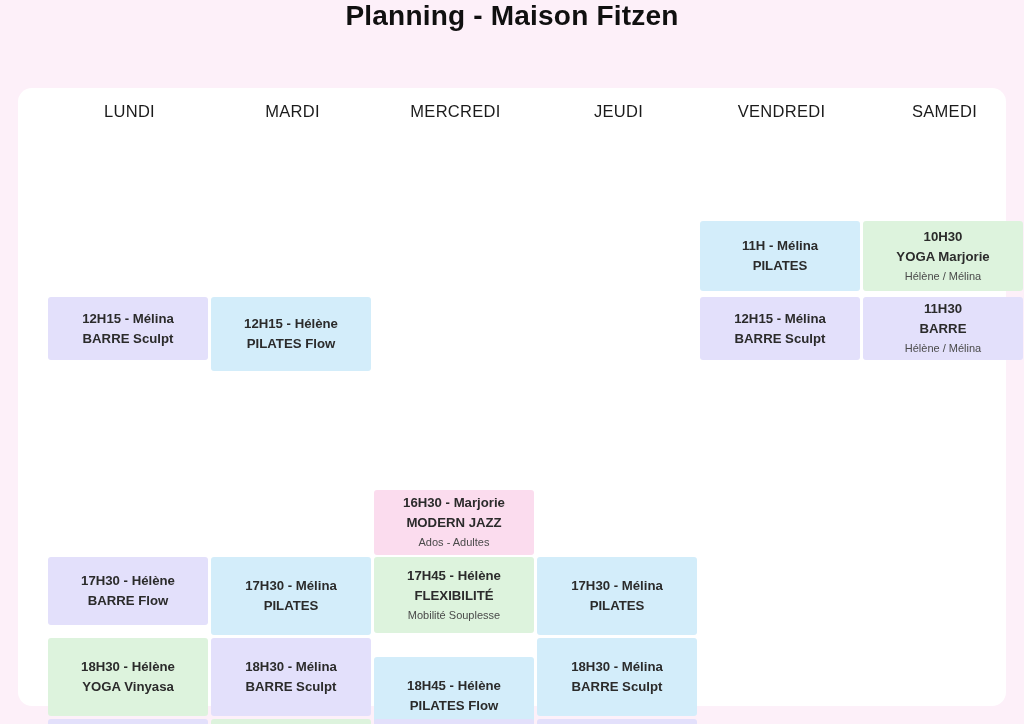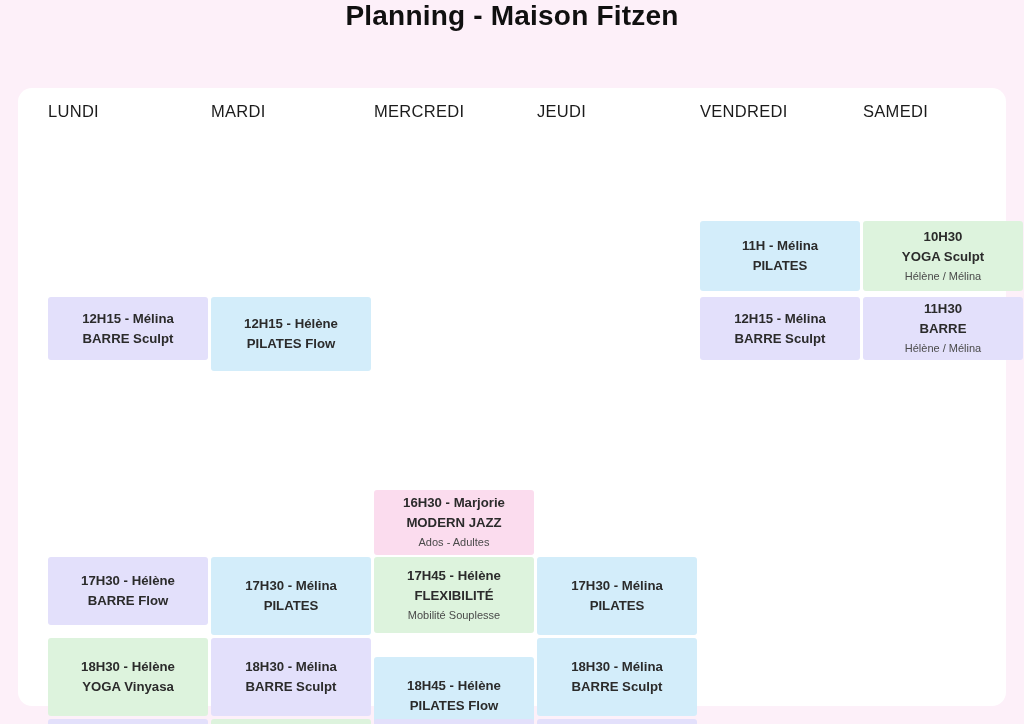--- a/index.html
+++ b/index.html
@@ -24,20 +24,21 @@
     border-radius: 14px;
   }
   #day-header-row {
     position: absolute;
     left: 0; top: 0;
     width: 988px; height: 46px;
     display: flex;
   }
   .day-header {
     flex: 0 0 163px;
+    text-align: center;
     font-size: 16.5px;
     color: #1b1b1b;
     line-height: 46px;
     letter-spacing: 0.3px;
   }
   #day-header-row .day-header:first-child { margin-left: 30px; }
   #grid {
     position: absolute;
     left: 30px; top: 45px;
     width: 958px; height: 570px;
@@ -159,21 +160,21 @@
           <div class="line-name">PILATES</div>
         </div>
         <div class="cell c-purple" style="top: 164px; height: 63px;">
           <div class="line-time">12H15 - Mélina</div>
           <div class="line-name">BARRE Sculpt</div>
         </div>
       </div>
       <div class="col" style="left: 815px;">
         <div class="cell c-green" style="top: 88px; height: 70px;">
           <div class="line-time">10H30</div>
-          <div class="line-name">YOGA  Sculpt</div>
+          <div class="line-name">YOGA  Marjorie</div>
           <div class="line-sub">Hélène / Mélina</div>
         </div>
         <div class="cell c-purple" style="top: 164px; height: 63px;">
           <div class="line-time">11H30</div>
           <div class="line-name">BARRE</div>
           <div class="line-sub">Hélène / Mélina</div>
         </div>
       </div>
     </div>
 </div>

